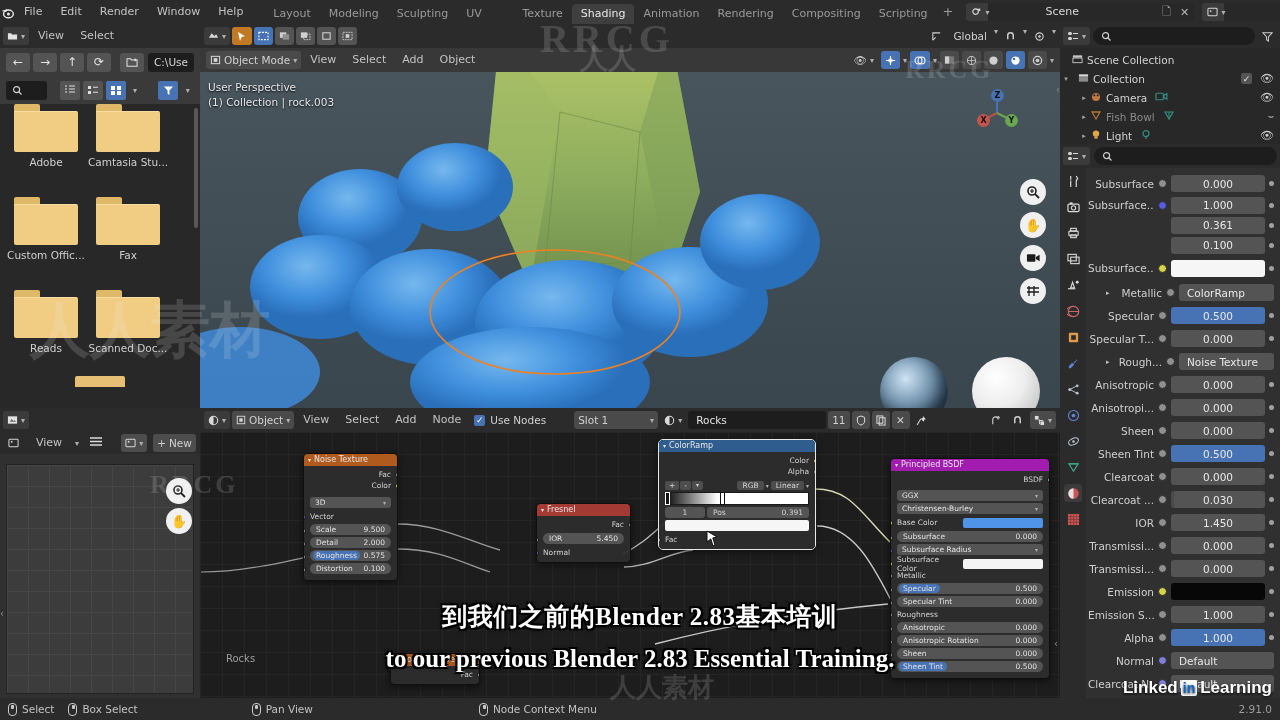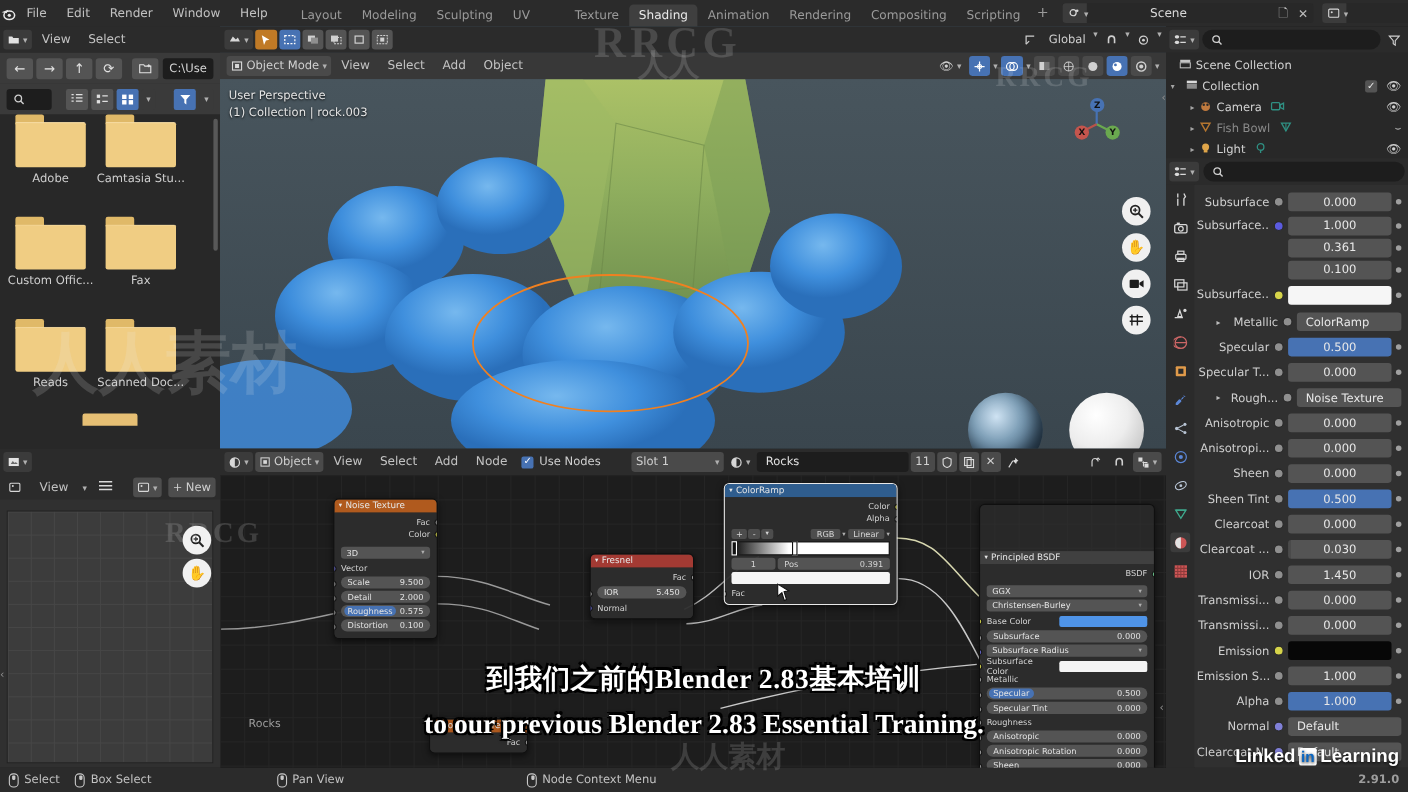--- a/index.html
+++ b/index.html
@@ -158,21 +158,21 @@
 
   
   #statusbar { position:absolute; left:0; bottom:0; width:1280px; height:22px;
     background:#2b2b2b; display:flex; align-items:center; padding:0 8px; gap:6px; font-size:10.5px; color:#c2c2c2; }
   .mouse-ico { display:inline-block; width:9px; height:13px; border:1.3px solid #c9c9c9;
     border-radius:4px; position:relative; vertical-align:middle; }
   .mouse-ico::after{ content:""; position:absolute; left:2.4px; top:1.5px; width:3px; height:4px; background:#c9c9c9; border-radius:1px;}
   .mouse-ico.mid::after{ left:2.4px; background:#c9c9c9; }
   .mouse-ico.right::after{ left:3.2px; }
   .sb-item { display:flex; align-items:center; gap:5px; }
-  #sb-version { margin-left:auto; color:#9d9d9d;font-weight:bold; }
+  #sb-version { margin-left:auto; color:#9d9d9d; }
 
   
   #subs { position:absolute; left:0; top:600px; width:1280px; text-align:center;
     font-family:"Liberation Serif", serif; pointer-events:none; z-index:40; }
   #sub-cn { font-size:25px; font-weight:bold; color:#fff; letter-spacing:.5px;
     text-shadow: -2px -2px 0 #000,2px -2px 0 #000,-2px 2px 0 #000,2px 2px 0 #000,0 0 5px #000; }
   #sub-en { font-size:25px; font-weight:bold; color:#fff; margin-top:12px;
     text-shadow: -2px -2px 0 #000,2px -2px 0 #000,-2px 2px 0 #000,2px 2px 0 #000,0 0 5px #000; }
   .wm { position:absolute; color:rgba(235,235,235,.16); font-weight:bold; pointer-events:none; z-index:35; }
   #wm1 { left:540px; top:15px; font-size:40px; letter-spacing:4px; font-family:"Liberation Serif",serif;}
@@ -836,21 +836,21 @@
         <div style="margin:2px 6px;height:11px;background:#f6f6f6;border-radius:2px;"></div>
         <div class="nrow" style="margin-top:3px;">
           <span class="nsock l" style="top:3px;background:#9b9b9b;"></span>
           <span>Fac</span>
             <span></span>
         </div>
       </div>
     </div>
 
     <div class="node" style="left:690px; top:50px; width:160px;">
-      <div class="nhdr" style="background:#404040;margin-top:42px;">
+      <div class="nhdr" style="background:#a21caf;">
         <span style="font-size:6px;">▾</span>
         <span>Principled BSDF</span>
       </div>
       <div class="nbody">
         <div class="nrow">
           <span></span>
             <span>BSDF</span>
           <span class="nsock r" style="top:3px;background:#6ec78f;"></span>
         </div>
         <div class="ndrop" style="margin-top:5px;">

